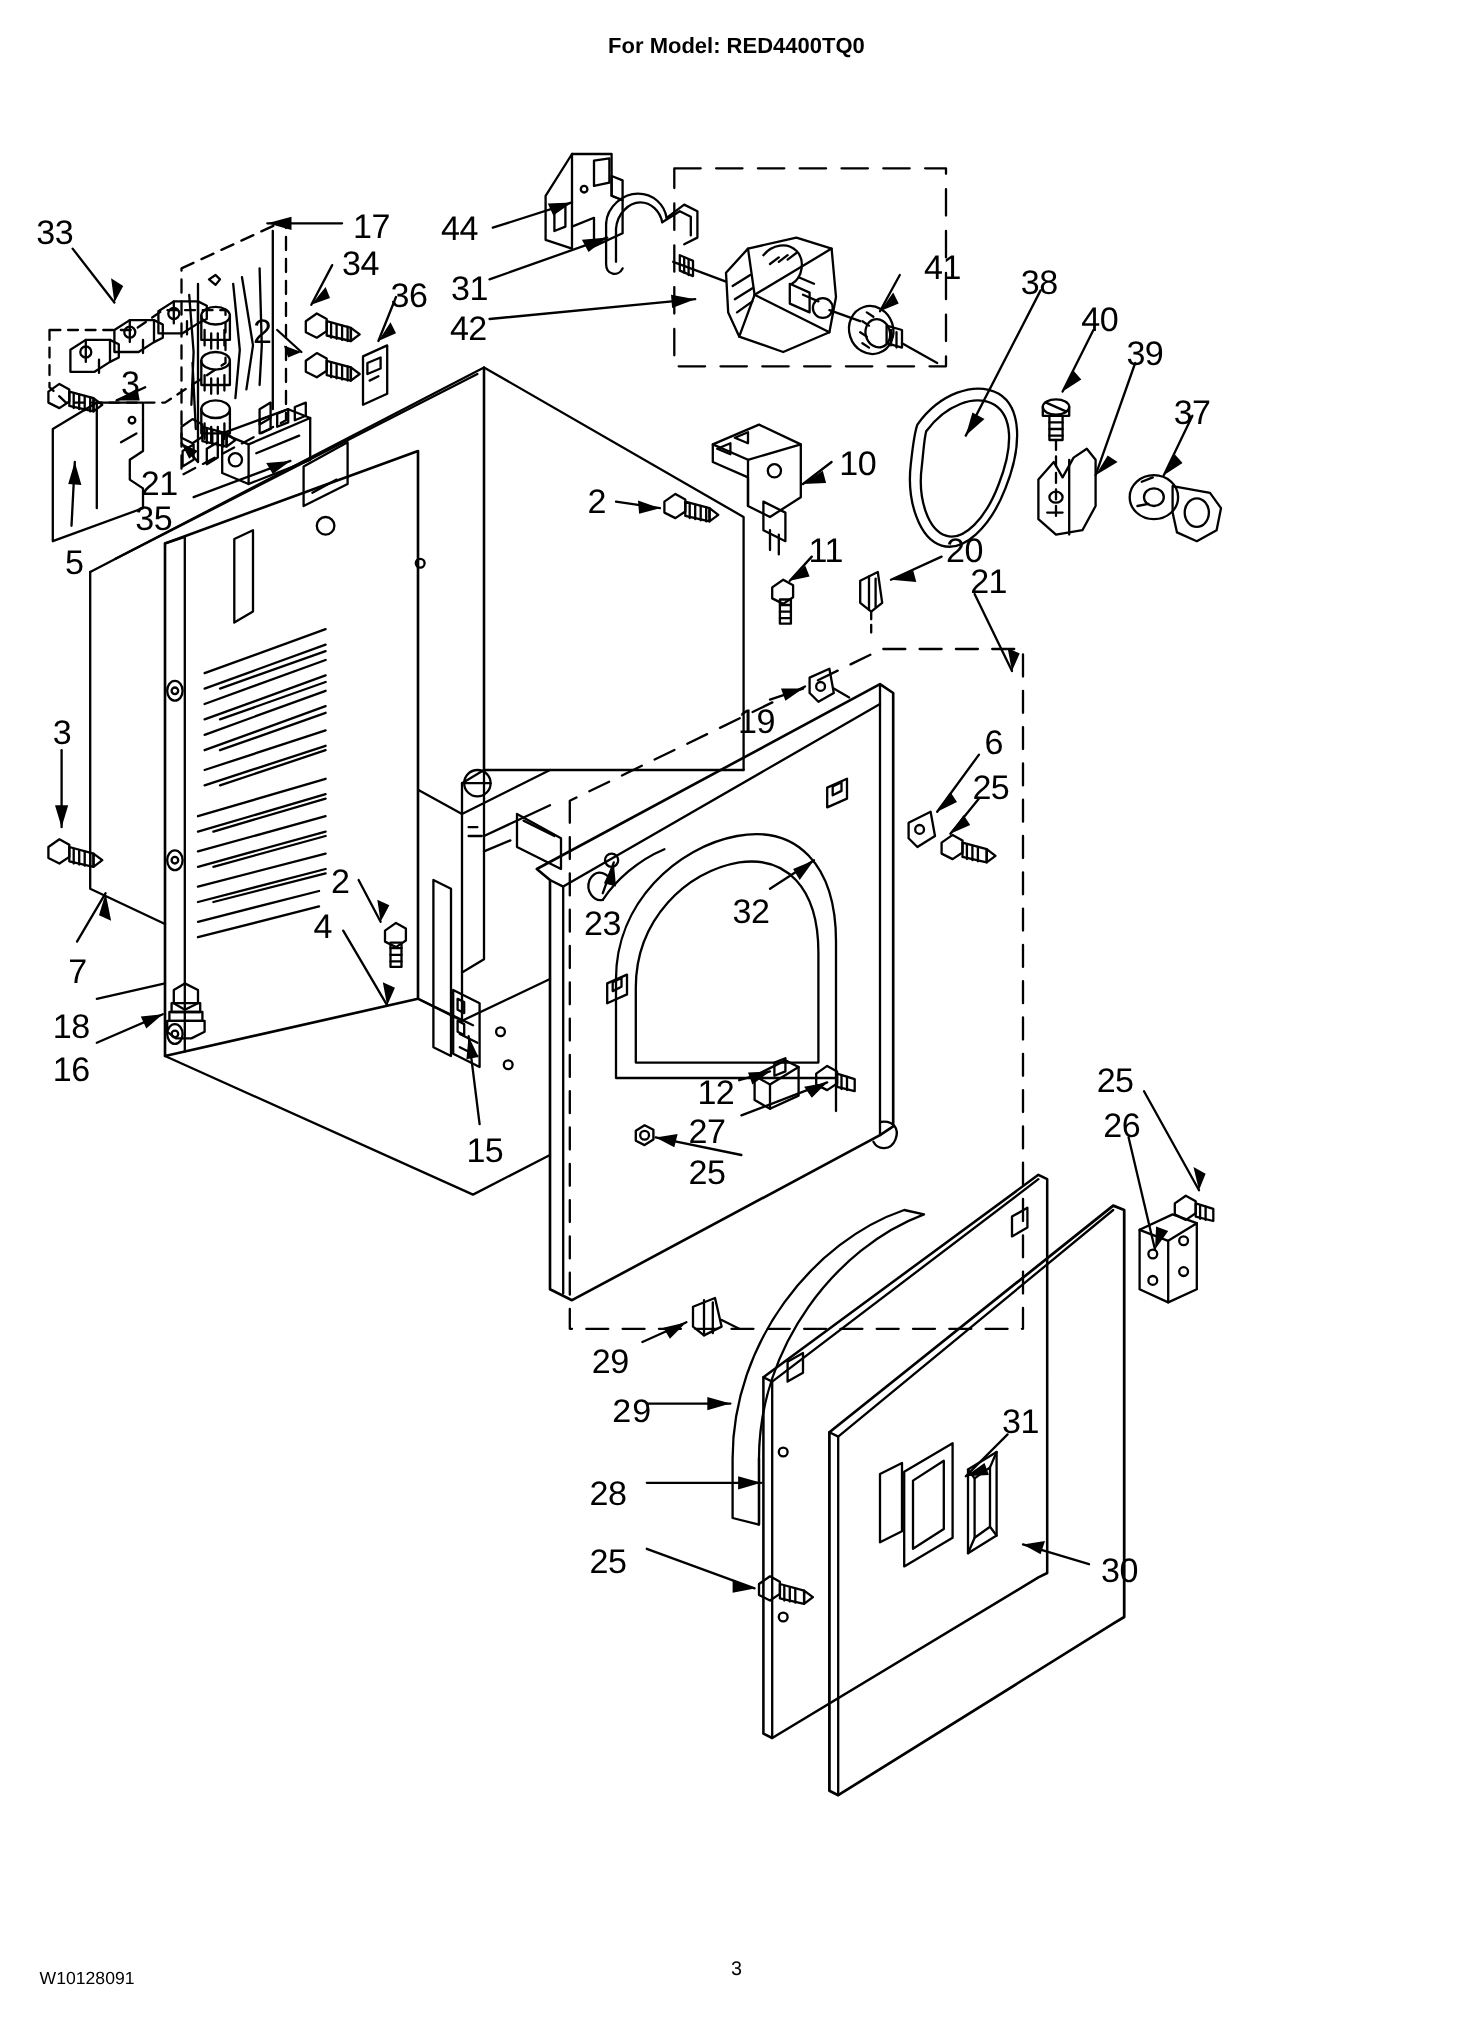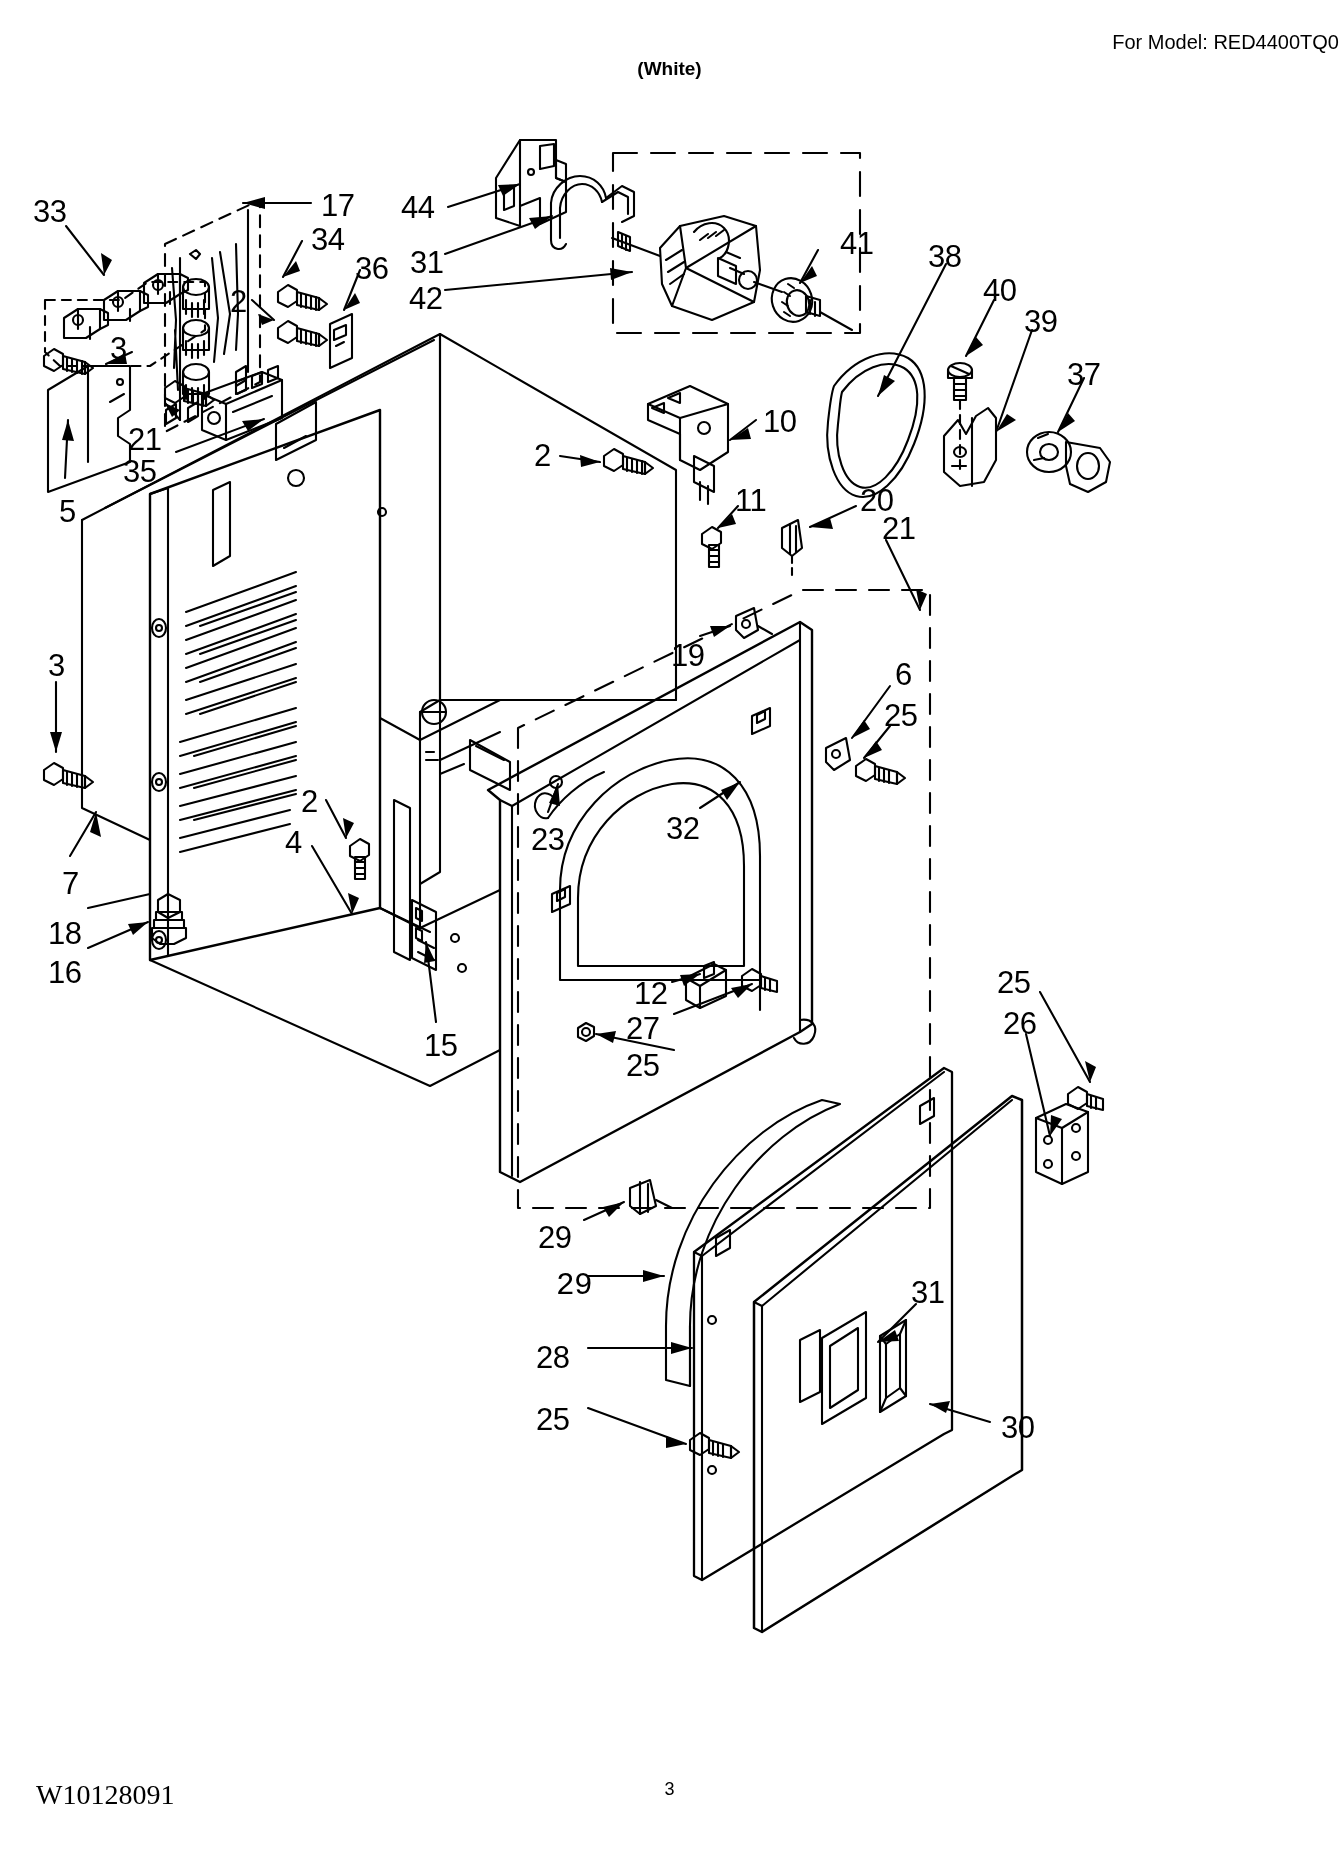--- a/index.html
+++ b/index.html
@@ -2,43 +2,42 @@
 <html><head>
 <meta charset="utf-8">
 <style>
   html,body{margin:0;padding:0;background:#ffffff;}
   body{width:1339px;height:1849px;position:relative;overflow:hidden;
        font-family:"Liberation Sans","DejaVu Sans",sans-serif;color:#000;}
 
   
   #header{position:absolute;left:0;right:0;top:22px;text-align:center;}
   #doc-title{font-size:38px;font-weight:bold;letter-spacing:.5px;line-height:1.05;}
-  #doc-subtitle{font-size:20px;font-weight:normal;margin-top:9px;line-height:1.1;text-align:right;}
+  #doc-subtitle{font-size:20px;font-weight:bold;margin-top:9px;line-height:1.1;}
   #doc-variant{font-size:19px;font-weight:bold;margin-top:6px;line-height:1.1;}
 
   
   #footer{position:absolute;left:0;right:0;bottom:44px;height:26px;}
-  #footer-code{position:absolute;left:36px;top:0;font-size:28px;font-family:Liberation Serif, serif;}
+  #footer-code{position:absolute;left:36px;top:12px;font-size:16px;}
   #footer-page{position:absolute;left:0;right:0;top:0;text-align:center;font-size:18px;}
 
   
   #diagram{position:absolute;left:0;top:0;width:1339px;height:1849px;}
   #diagram svg{position:absolute;left:0;top:0;}
 
   
   .callout{position:absolute;font-size:31px;font-weight:normal;
            font-family:"Liberation Sans","DejaVu Sans",sans-serif;
            line-height:1;white-space:nowrap;letter-spacing:-0.5px;}
 </style>
 </head>
 <body>
 
 <div id="header">
   <div id="doc-subtitle">For Model: RED4400TQ0</div>
-  <div id="doc-variant">(White)</div>
 </div>
 
 <div id="diagram">
 <svg width="1339" height="1849" viewBox="0 0 1339 1849" xmlns="http://www.w3.org/2000/svg" fill="none" stroke="#000" stroke-width="2.1" stroke-linejoin="round" stroke-linecap="round">
 
   <g>
     <path d="M45 300 L45 352 L60 366 L150 366 L205 330 L205 282 L148 282 L122 300 Z" stroke-dasharray="9 7"></path>
 
     <path d="M64 318 l14 -9 l22 0 l0 20 l-14 9 l-22 0 Z"></path>
     <path d="M78 309 l0 20"></path>

